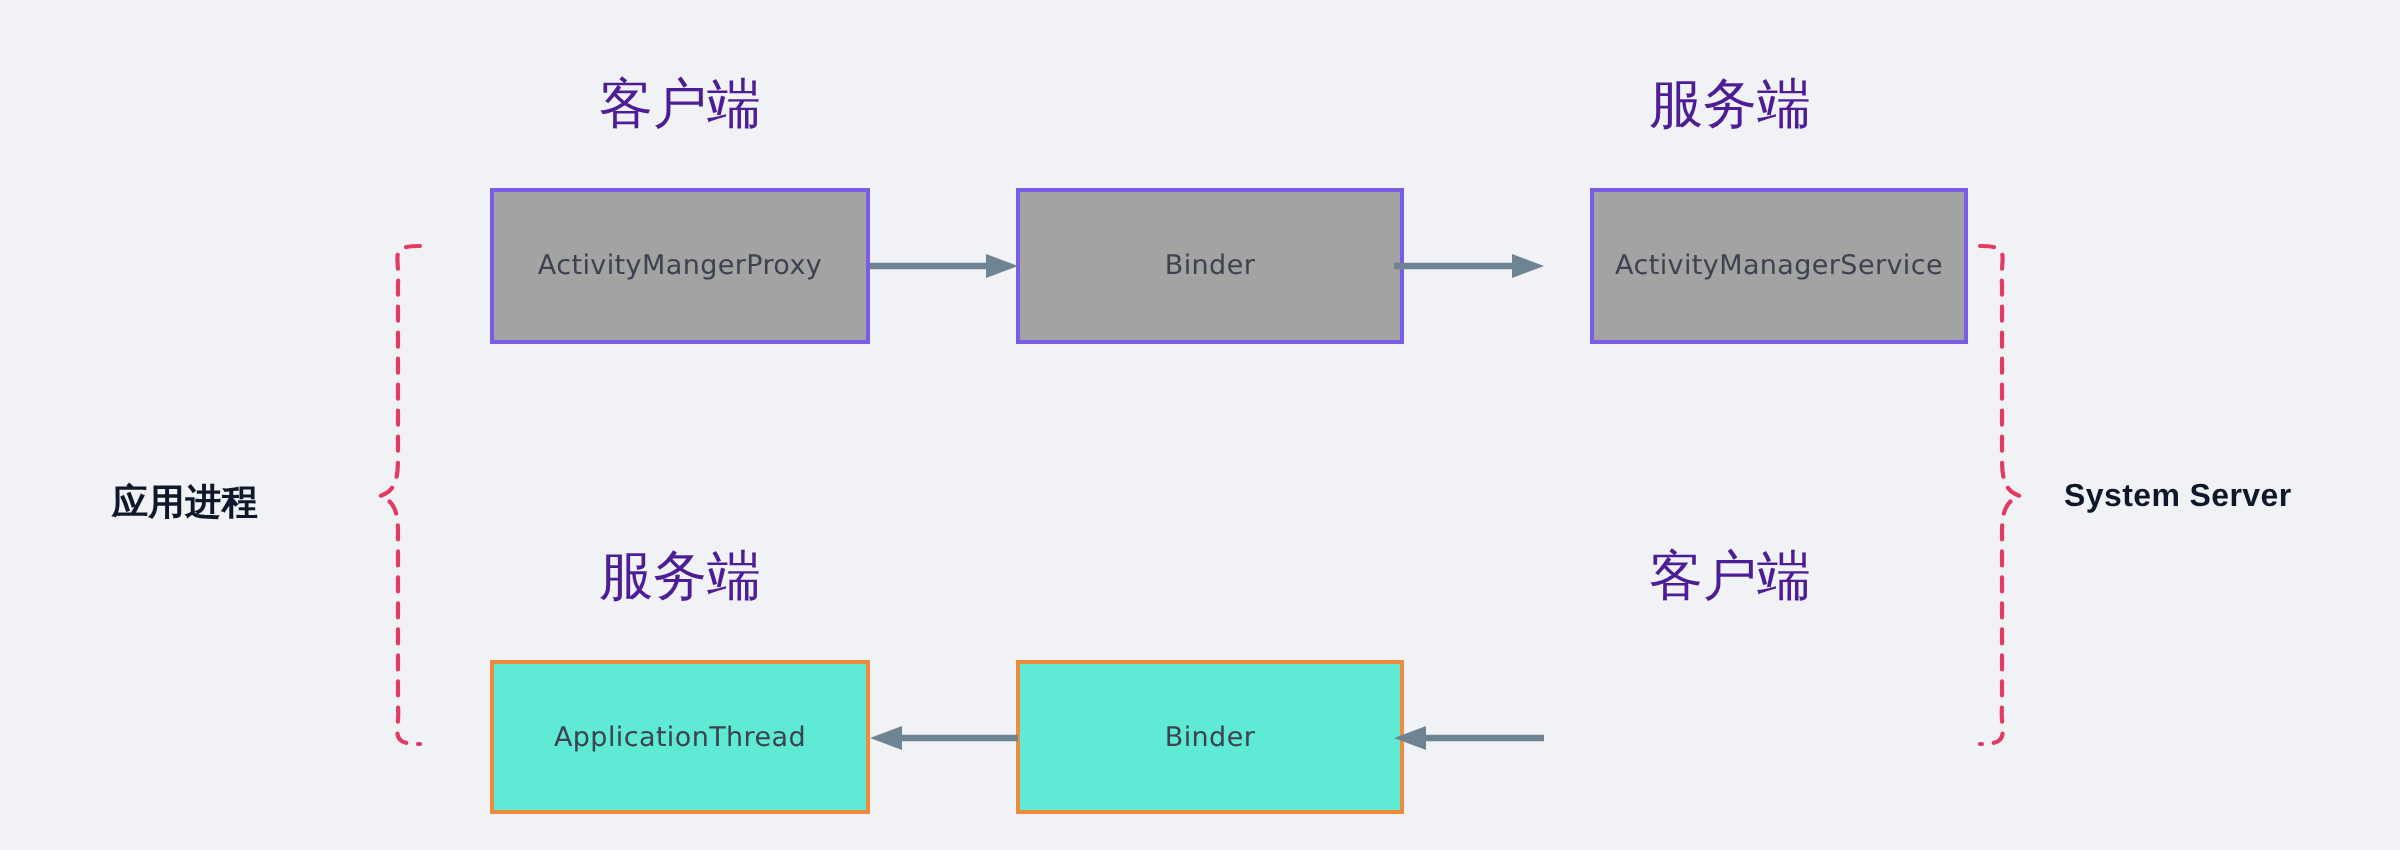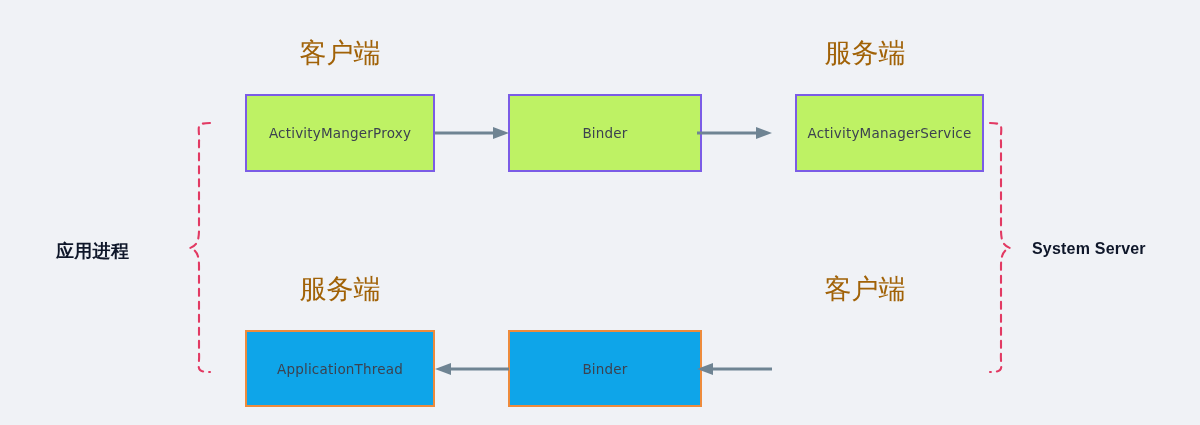--- a/index.html
+++ b/index.html
@@ -48,21 +48,21 @@
     font-size: 16px;
     letter-spacing: 0.2px;
   }
 
   
   .section-heading {
     position: absolute;
     width: 190px;
     text-align: center;
     font-size: 27px;
-    color: #a16207;
+    color: #4c1d95;
     line-height: 1;
     font-family: "DejaVu Sans", "Liberation Sans", sans-serif;
   }
   .heading-top    { top: 39px; }
   .heading-bottom { top: 275px; }
   .col-1 { left: 245px; }
   .col-3 { left: 770px; }
 
   
   .node {
@@ -72,27 +72,27 @@
     justify-content: center;
     box-sizing: border-box;
     font-size: 13.5px;
     letter-spacing: 0.2px;
     color: #3c4250;
     font-family: "DejaVu Sans", "Liberation Sans", sans-serif;
   }
   .row-top {
     top: 94px;
     height: 78px;
-    background: #bef264;
+    background: #a3a3a3;
     border: 2px solid #7b5ce6;
   }
   .row-bottom {
     top: 330px;
     height: 77px;
-    background: #0ea5e9;
+    background: #5eead4;
     border: 2px solid #ee8b3c;
   }
   .node-1 { left: 245px; width: 190px; }
   .node-2 { left: 508px; width: 194px; }
   .node-3 { left: 771px; width: 189px; margin-left: 24px; }
 
   
   .arrow {
     position: absolute;
     height: 20px;

